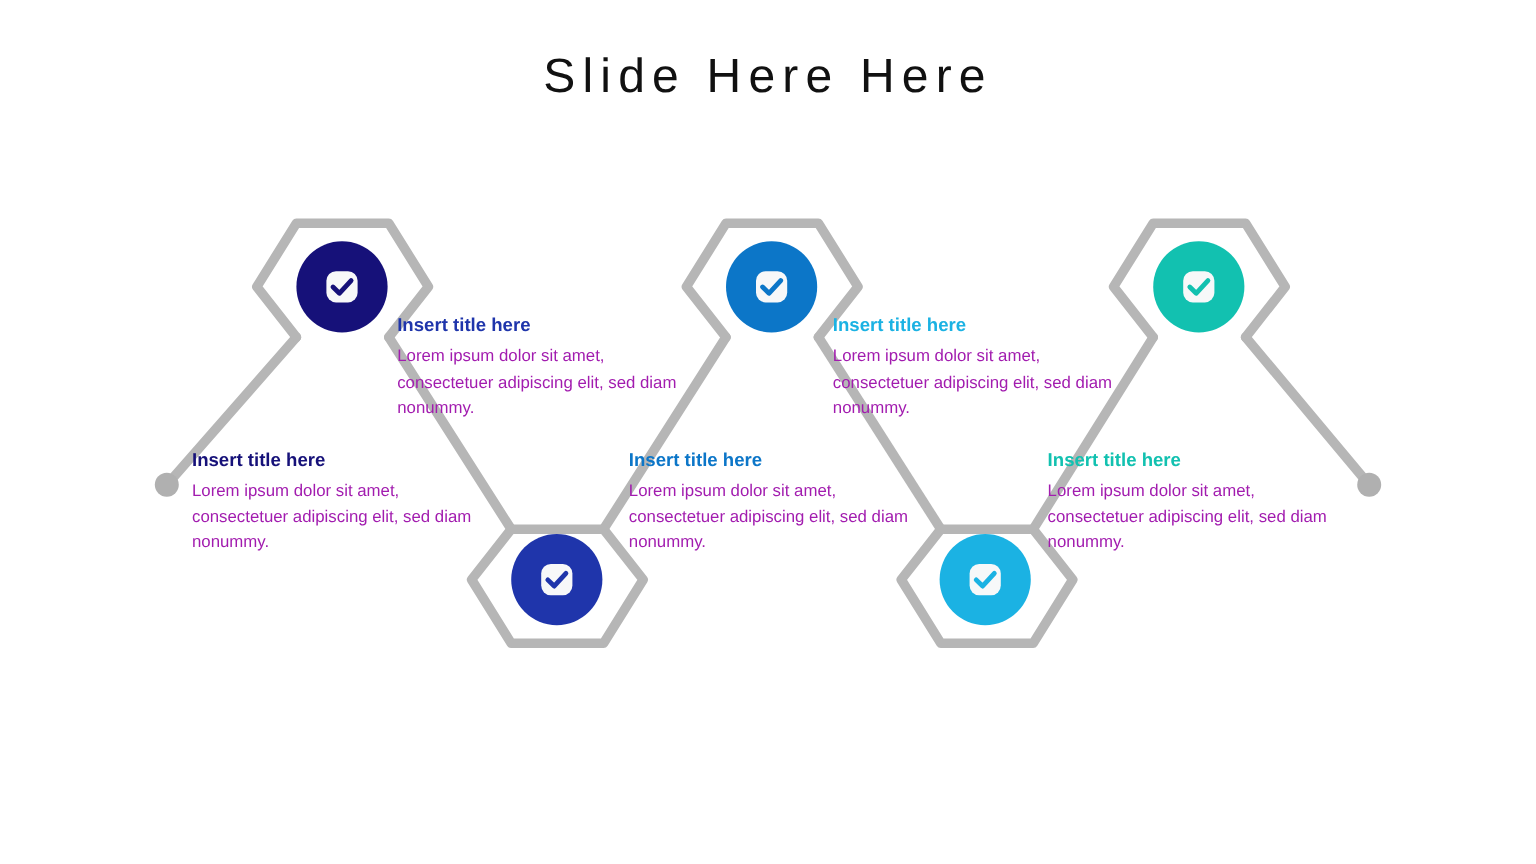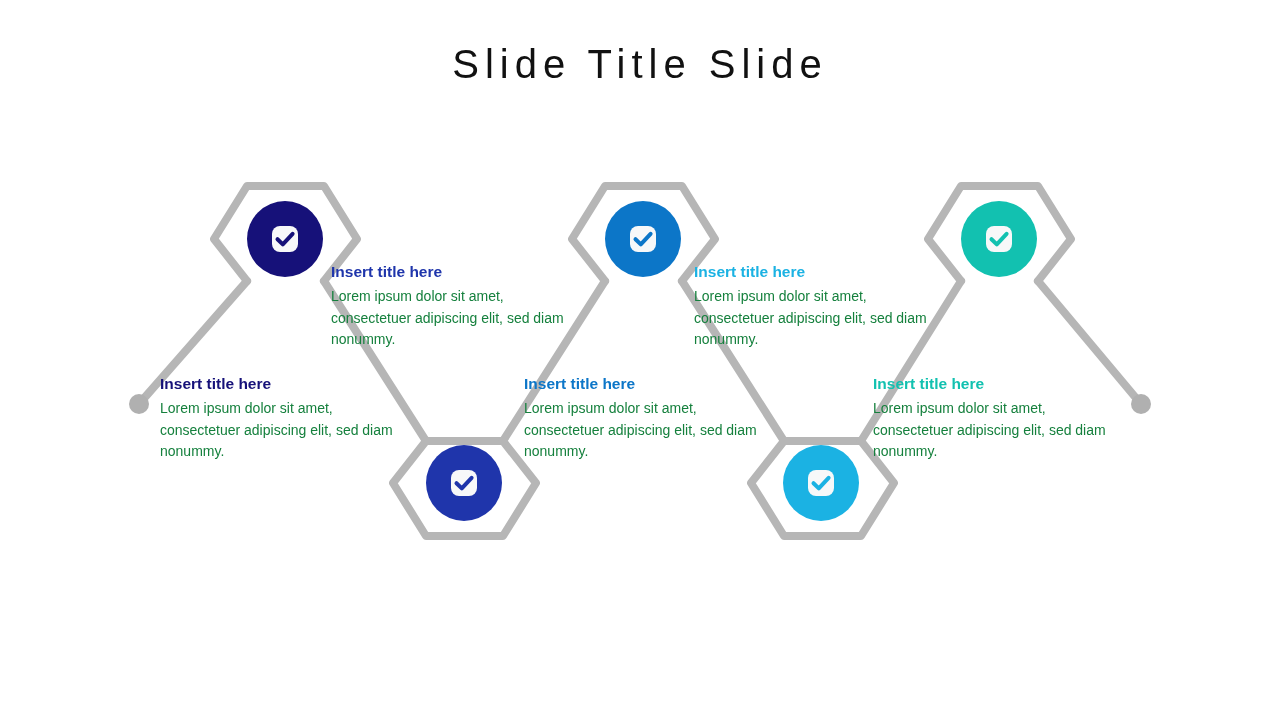--- a/index.html
+++ b/index.html
@@ -55,37 +55,37 @@
     font-size: 15.5px;
     font-weight: bold;
     line-height: 20px;
     margin: 0 0 4px 0;
   }
   .node-desc {
     font-family: "Liberation Sans", sans-serif;
     font-size: 14px;
     font-weight: 400;
     line-height: 21.5px;
-    color: #15803d;
+    color: #a21caf;
     margin: 0;
   }
 
   
   #text-1 { left: 160px; top: 374px; }
   #text-2 { left: 331px; top: 262px; }
   #text-3 { left: 524px; top: 374px; }
   #text-4 { left: 694px; top: 262px; }
   #text-5 { left: 873px; top: 374px; }
 </style>
 </head>
 <body>
 
 <div id="slide">
 
-  <div id="slide-title">Slide Title Slide</div>
+  <div id="slide-title">Slide Here Here</div>
 
   <svg id="diagram-svg" viewBox="0 0 1280 720">
 
     <g fill="none" stroke="#b6b6b6" stroke-width="8" stroke-linecap="round" stroke-linejoin="round">
 
       <path d="M 139,404 L 247,281"></path>
 
       <path d="M 247,281 L 214,239 L 247,186 L 324,186 L 357,239 L 324,281"></path>
 
       <path d="M 324,281 L 426,441"></path>

